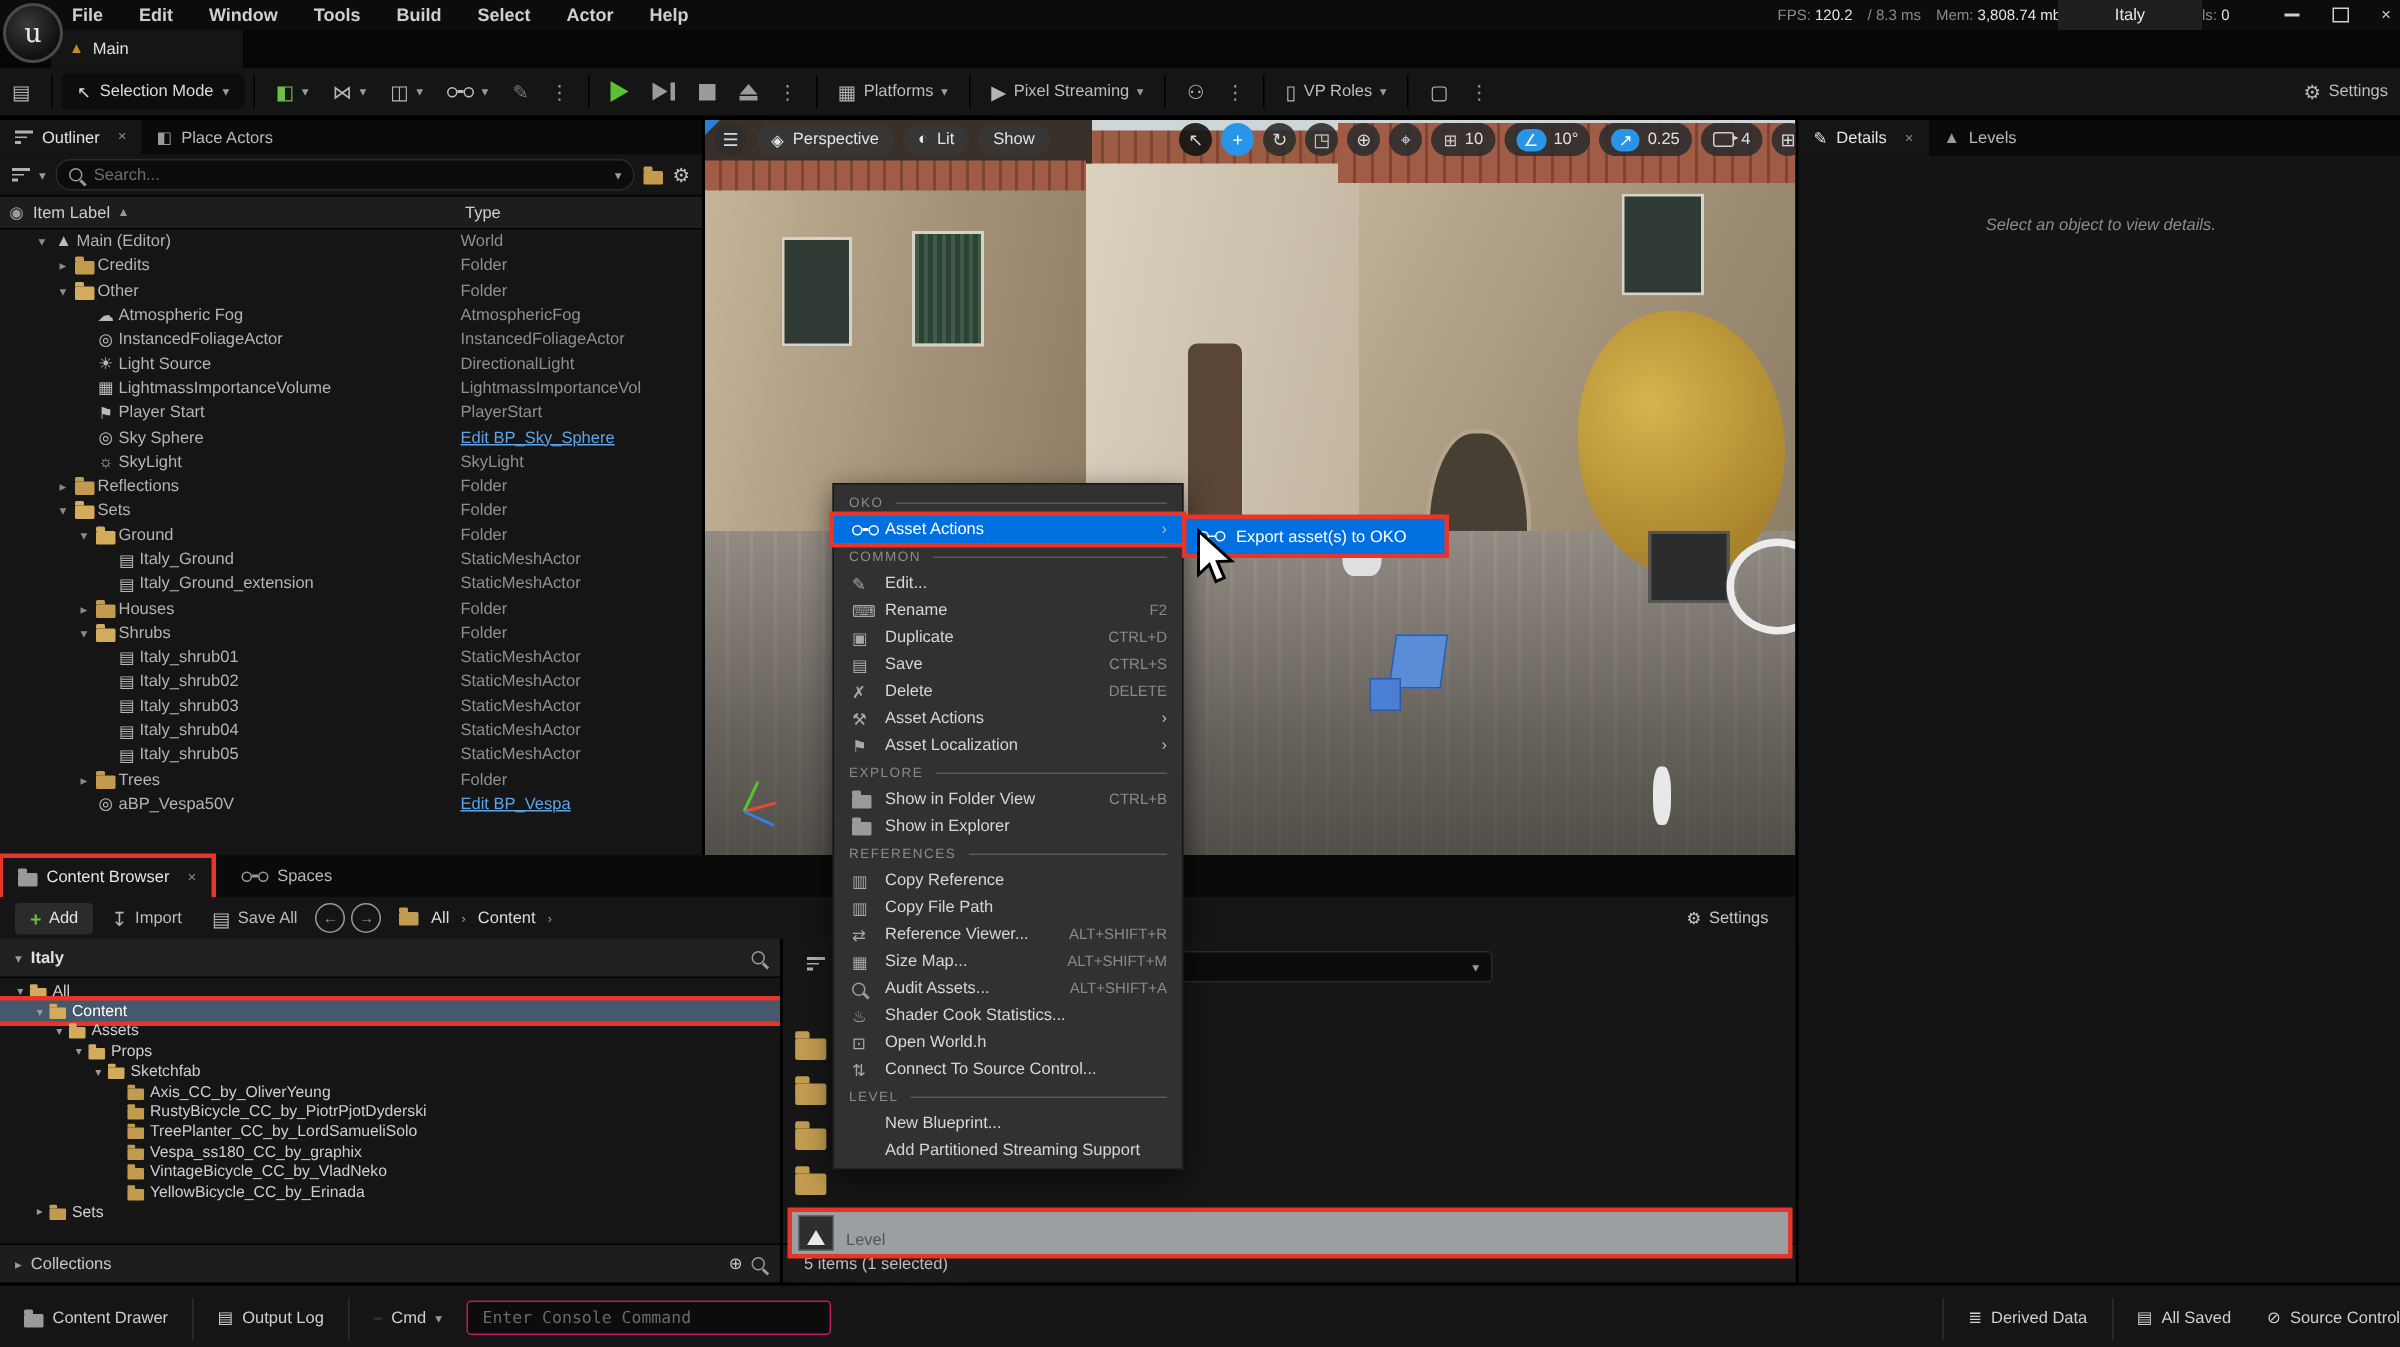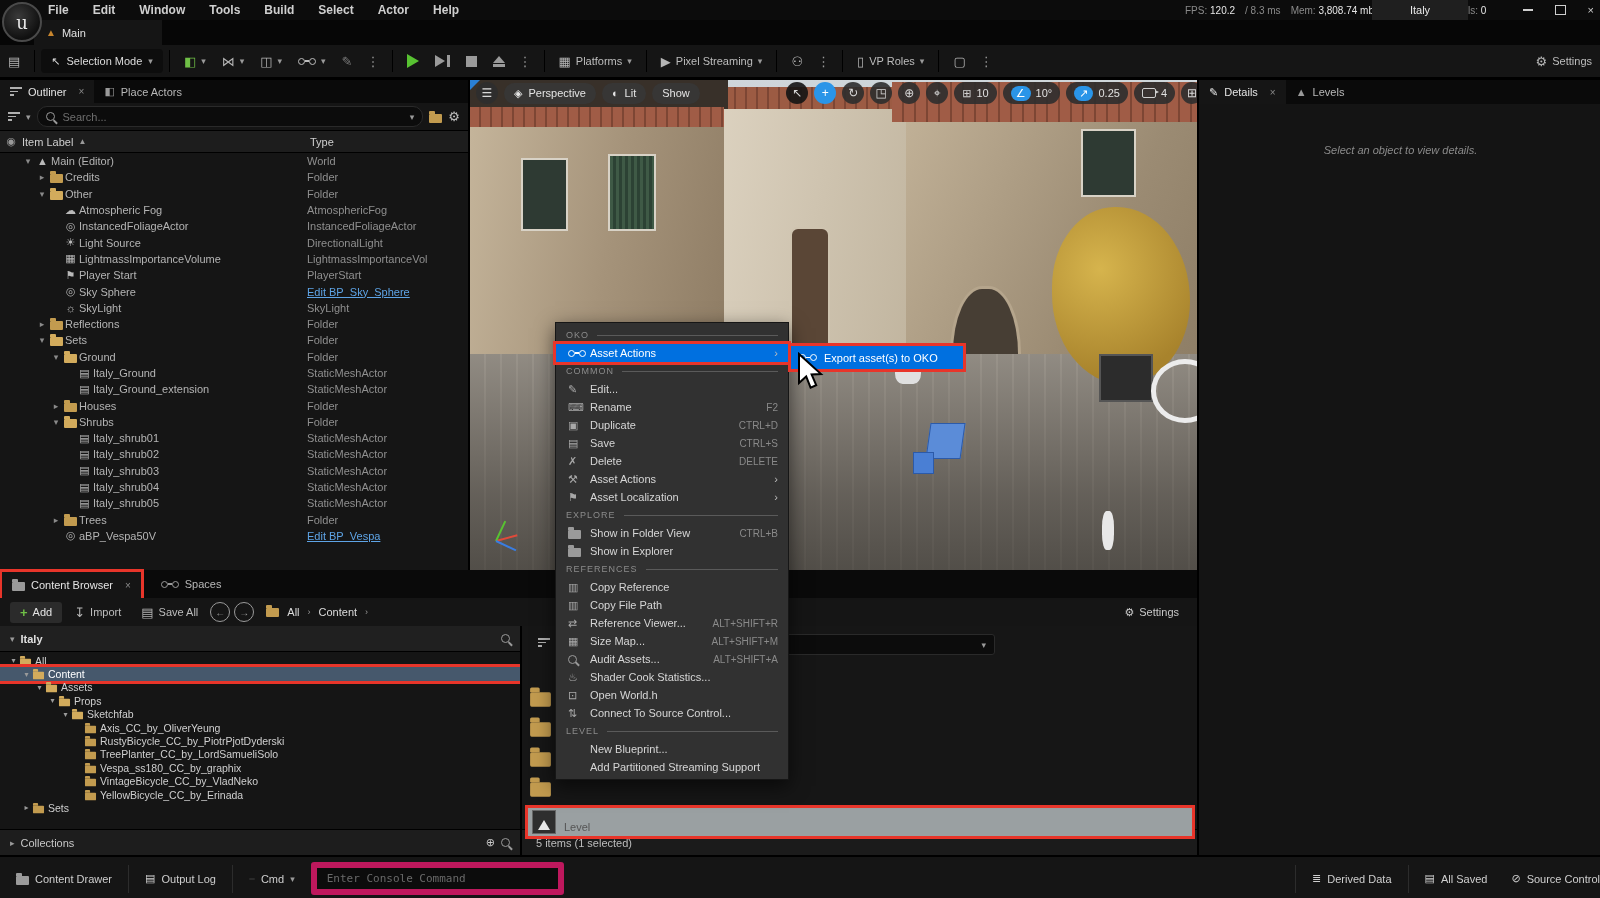--- a/index.html
+++ b/index.html
@@ -114,21 +114,21 @@
   .lvlico{width:22px;height:22px;background:#2e2e2e;border:1px solid #666;display:flex;align-items:flex-end;justify-content:center;flex:none;}
   .mtn{width:0;height:0;border-left:6px solid transparent;border-right:6px solid transparent;border-bottom:10px solid #e8e8e8;margin-bottom:3px;}
   #grayrow .glab{color:#555;font-size:11px;margin-top:10px;}
   #builtdata{position:absolute;left:8px;top:214px;display:flex;gap:10px;align-items:center;}
   .orb{width:25px;height:25px;border-radius:50%;border:3px solid #7a7a7a;background:radial-gradient(circle at 35% 35%,#4a4a4a,#0c0c0c);flex:none;}
   #cb-footer{position:absolute;left:0;bottom:0;width:100%;height:25px;background:#1b1b1b;border-top:1px solid #000;display:flex;align-items:center;padding-left:14px;color:#bdbdbd;}
   
   #statusbar{left:0;top:855px;width:1600px;height:43px;background:#151515;border-top:2px solid #000;display:flex;align-items:center;padding:0 8px;gap:8px;}
   .sbtn{display:flex;align-items:center;gap:6px;color:#cfcfcf;font-size:11px;padding:0 8px;height:28px;justify-content:flex-end;}
   .sbsep{width:1px;height:28px;background:#2c2c2c;}
-  #console{width:225px;height:21px;background:#0c0c0c;border:6px solid #be185d;border-radius:3px;display:flex;align-items:center;padding:0 8px;}
+  #console{width:225px;height:21px;background:#0c0c0c;border:1px solid #be185d;border-radius:3px;display:flex;align-items:center;padding:0 8px;}
   #console input{flex:1;background:transparent;border:none;outline:none;color:#8a8a8a;font-family:"DejaVu Sans Mono",monospace;font-size:11px;}
   #console input::placeholder{color:#6a6a6a;}
   .termico{background:#2a2a2a;border-radius:2px;color:#cfcfcf;font-size:9px;padding:1px 3px;font-family:"DejaVu Sans Mono",monospace;}
   
   #ctxmenu{left:555px;top:322px;width:232px;background:#313131;border:1px solid #161616;box-shadow:0 6px 18px rgba(0,0,0,.6);z-index:20;padding:3px 0;}
   .msec{height:18px;display:flex;align-items:center;gap:8px;padding:0 10px;}
   .msec .t{color:#8b8b8b;font-size:9px;letter-spacing:1px;}
   .msec .ln{flex:1;height:1px;background:#5a5a5a;}
   .mitem{height:18px;display:flex;align-items:center;padding:0 10px 0 12px;color:#d6d6d6;font-size:11px;position:relative;}
   .mitem .mic{width:22px;display:flex;justify-content:flex-start;color:#a8a8a8;font-size:11px;flex:none;}

